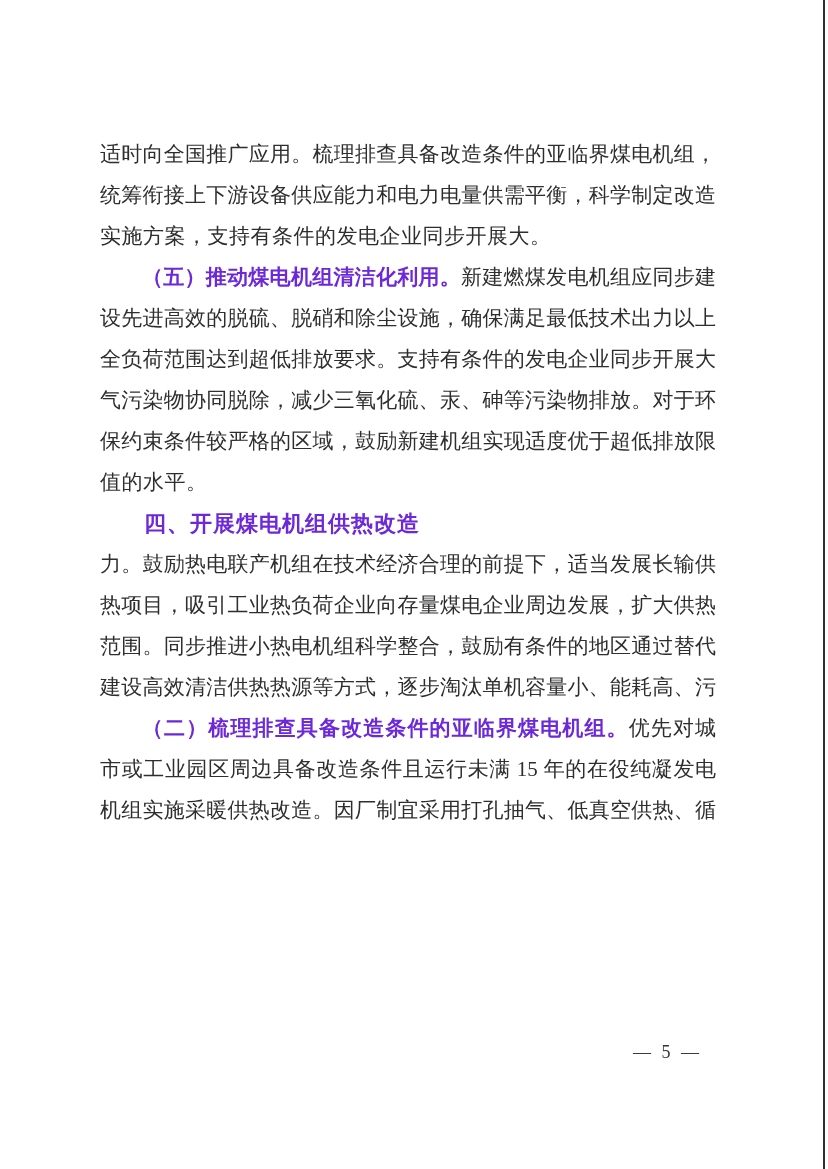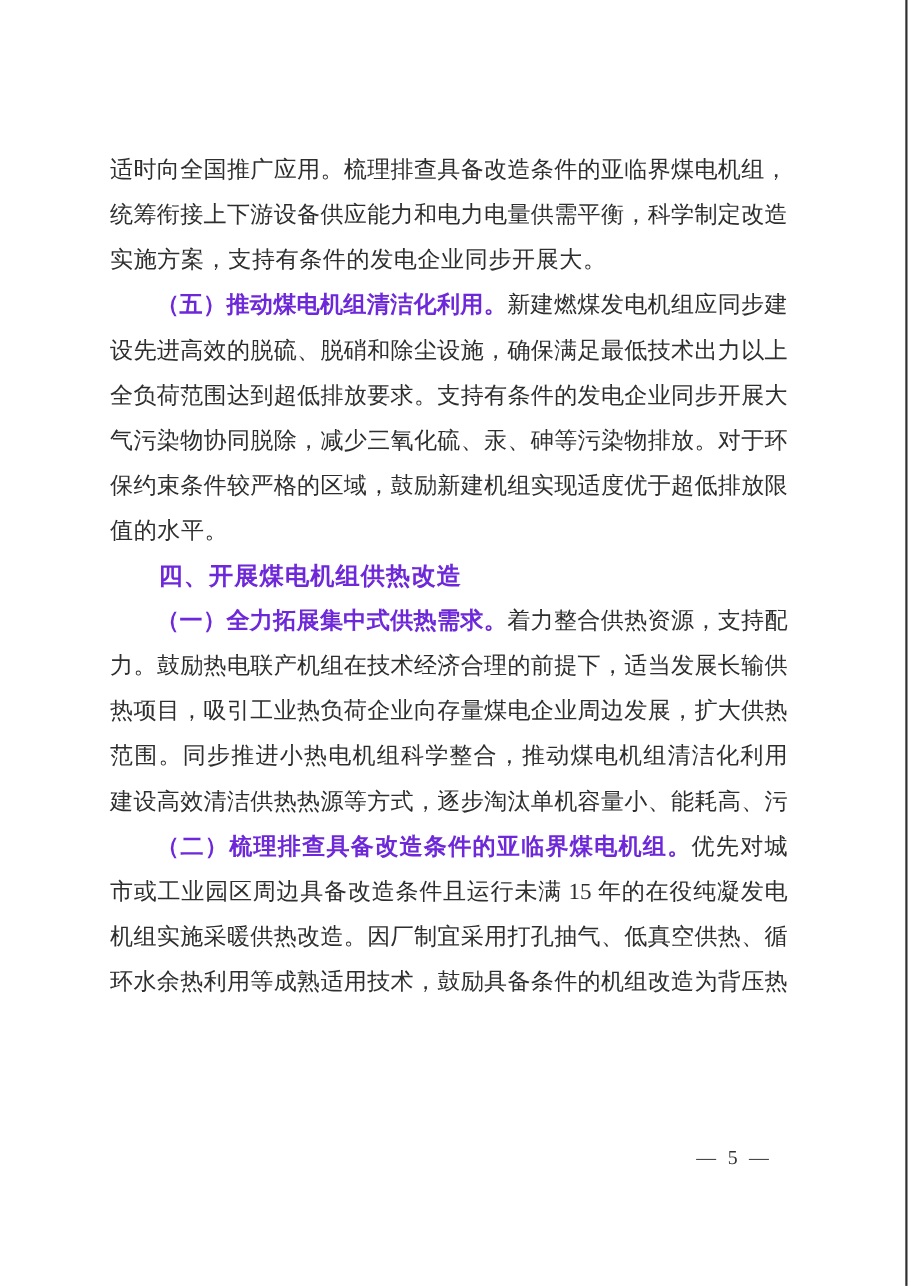--- a/index.html
+++ b/index.html
@@ -75,25 +75,23 @@
       <div class="line fill"><span class="seg">适时向全国推广应用。梳理排查具备改造条件的亚临界煤电机组，</span></div>
       <div class="line fill"><span class="seg">统筹衔接上下游设备供应能力和电力电量供需平衡，科学制定改造</span></div>
       <div class="line"><span class="seg">实施方案，支持有条件的发电企业同步开展大。</span></div>
       <div class="line fill indent"><span class="seg-bold">（五）推动煤电机组清洁化利用。</span><span class="seg">新建燃煤发电机组应同步建</span></div>
       <div class="line fill"><span class="seg">设先进高效的脱硫、脱硝和除尘设施，确保满足最低技术出力以上</span></div>
       <div class="line fill"><span class="seg">全负荷范围达到超低排放要求。支持有条件的发电企业同步开展大</span></div>
       <div class="line fill"><span class="seg">气污染物协同脱除，减少三氧化硫、汞、砷等污染物排放。对于环</span></div>
       <div class="line fill"><span class="seg">保约束条件较严格的区域，鼓励新建机组实现适度优于超低排放限</span></div>
       <div class="line"><span class="seg">值的水平。</span></div>
       <div class="line heading indent"><span class="seg-bold">四、开展煤电机组供热改造</span></div>
-      <div class="line fill indent"><span class="seg-bold">（一）全力拓展集中式供热需求。</span><span class="seg">着力整合供热资源，支持配</span></div>
       <div class="line fill"><span class="seg">力。鼓励热电联产机组在技术经济合理的前提下，适当发展长输供</span></div>
       <div class="line fill"><span class="seg">热项目，吸引工业热负荷企业向存量煤电企业周边发展，扩大供热</span></div>
-      <div class="line fill"><span class="seg">范围。同步推进小热电机组科学整合，推动煤电机组清洁化利用</span></div>
+      <div class="line fill"><span class="seg">范围。同步推进小热电机组科学整合，鼓励有条件的地区通过替代</span></div>
       <div class="line fill"><span class="seg">建设高效清洁供热热源等方式，逐步淘汰单机容量小、能耗高、污</span></div>
       <div class="line fill indent"><span class="seg-bold">（二）梳理排查具备改造条件的亚临界煤电机组。</span><span class="seg">优先对城</span></div>
       <div class="line fill"><span class="seg">市或工业园区周边具备改造条件且运行未满 15 年的在役纯凝发电</span></div>
       <div class="line fill"><span class="seg">机组实施采暖供热改造。因厂制宜采用打孔抽气、低真空供热、循</span></div>
-      <div class="line fill"><span class="seg">环水余热利用等成熟适用技术，鼓励具备条件的机组改造为背压热</span></div>
     </div>
   <div class="page-number">— 5 —</div>
   <div class="scan-edge-right"></div>
 </div>
 
 </body></html>

